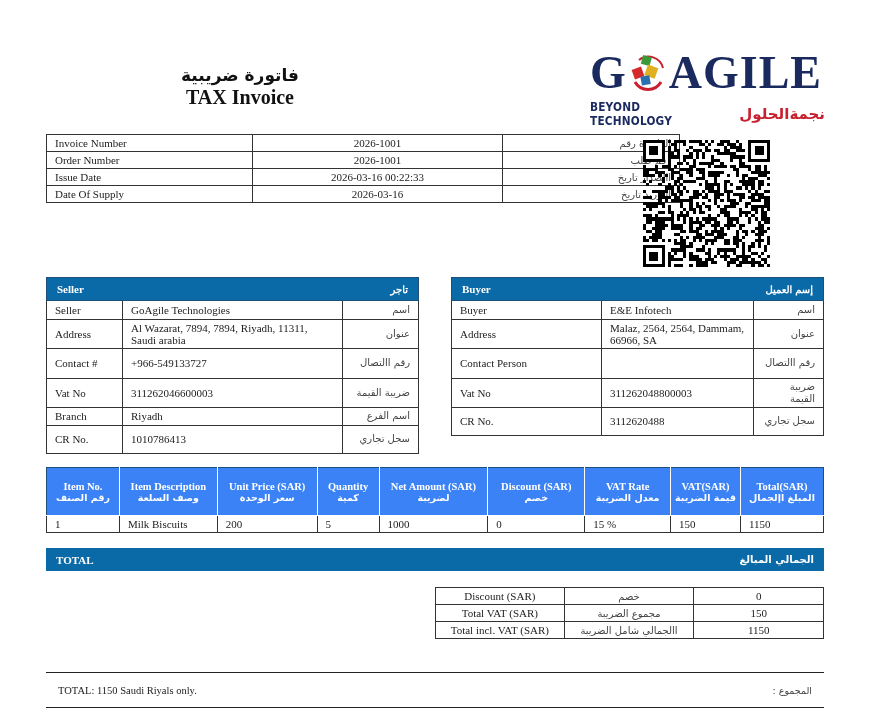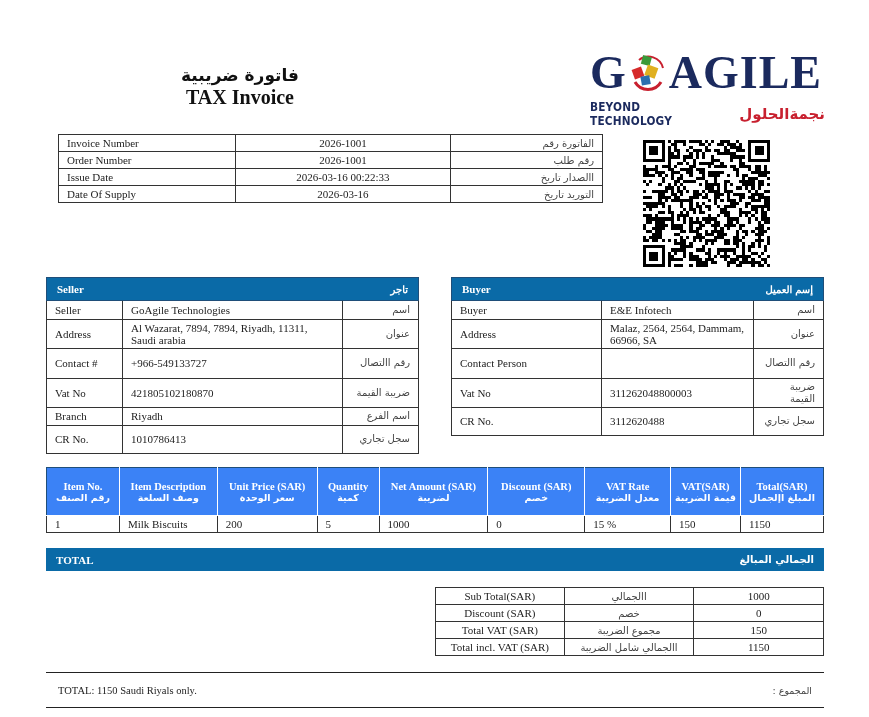--- a/index.html
+++ b/index.html
@@ -11,21 +11,21 @@
   .title-en { font-family: "Liberation Serif", serif; font-weight: bold; font-size: 20px; color: #111; line-height: 22px; }
 
   .logo { position: absolute; left: 590px; top: 50px; width: 235px; height: 76px; }
   .logo-main { font-family: "Liberation Serif", serif; font-weight: bold; font-size: 46px; color: #1b2a5e; letter-spacing: 1px; line-height: 46px; display: flex; align-items: center; }
   .logo-o { display: inline-block; width: 38px; height: 38px; position: relative; margin: 0 2px; }
   .logo-sub { display: flex; align-items: center; justify-content: space-between; margin-top: 4px; }
   .logo-tag { font-family: "DejaVu Sans", sans-serif; font-weight: bold; font-size: 12px; color: #1b2a5e; letter-spacing: 0.2px; transform: scaleX(0.88); transform-origin: left; }
   .logo-ar { font-family: "DejaVu Sans", sans-serif; font-size: 15px; color: #c8202f; font-weight: bold; }
 
   table { border-collapse: collapse; }
-  .meta-table { position: absolute; left: 46px; top: 134px; width: 545px; margin-left: 12px; }
+  .meta-table { position: absolute; left: 46px; top: 134px; width: 634px; }
   .meta-table td { border: 1px solid #333; height: 17px; padding: 0 8px; font-size: 11px; }
   .meta-table td.lbl { width: 177px; text-align: left; }
   .meta-table td.val { width: 216px; text-align: center; }
   .meta-table td.ar { width: 152px; text-align: right; font-family: "DejaVu Sans", sans-serif; font-size: 10px; color: #444; }
 
   .qr { position: absolute; left: 643px; top: 140px; width: 127px; height: 127px; }
 
   .party { position: absolute; top: 277px; width: 373px; }
   .party.seller { left: 46px; }
   .party.buyer { left: 451px; }
@@ -887,21 +887,21 @@
       <td>Al Wazarat, 7894, 7894, Riyadh, 11311, Saudi arabia</td>
       <td class="ar">عنوان</td>
     </tr>
     <tr style="height:30px">
       <td>Contact #</td>
       <td>+966-549133727</td>
       <td class="ar">رقم االتصال</td>
     </tr>
     <tr style="height:29px">
       <td>Vat No</td>
-      <td>421805102180870</td>
+      <td>311262046600003</td>
       <td class="ar">ضريبة القيمة</td>
     </tr>
     <tr style="height:18px">
       <td>Branch</td>
       <td>Riyadh</td>
       <td class="ar">اسم الفرع</td>
     </tr>
     <tr style="height:28px">
       <td>CR No.</td>
       <td>1010786413</td>
@@ -974,25 +974,20 @@
 </tbody>
   </table>
 
 <div class="total-bar">
   <span>TOTAL</span>
   <span class="ar">الجمالي المبالغ</span>
 </div>
 
 <table class="summary">
   <tbody>
-      <tr>
-    <td>Sub Total(SAR)</td>
-    <td class="ar">االجمالي</td>
-    <td>1000</td>
-  </tr>
   <tr>
     <td>Discount (SAR)</td>
     <td class="ar">خصم</td>
     <td>0</td>
   </tr>
   <tr>
     <td>Total VAT (SAR)</td>
     <td class="ar">مجموع الضريبة</td>
     <td>150</td>
   </tr>

